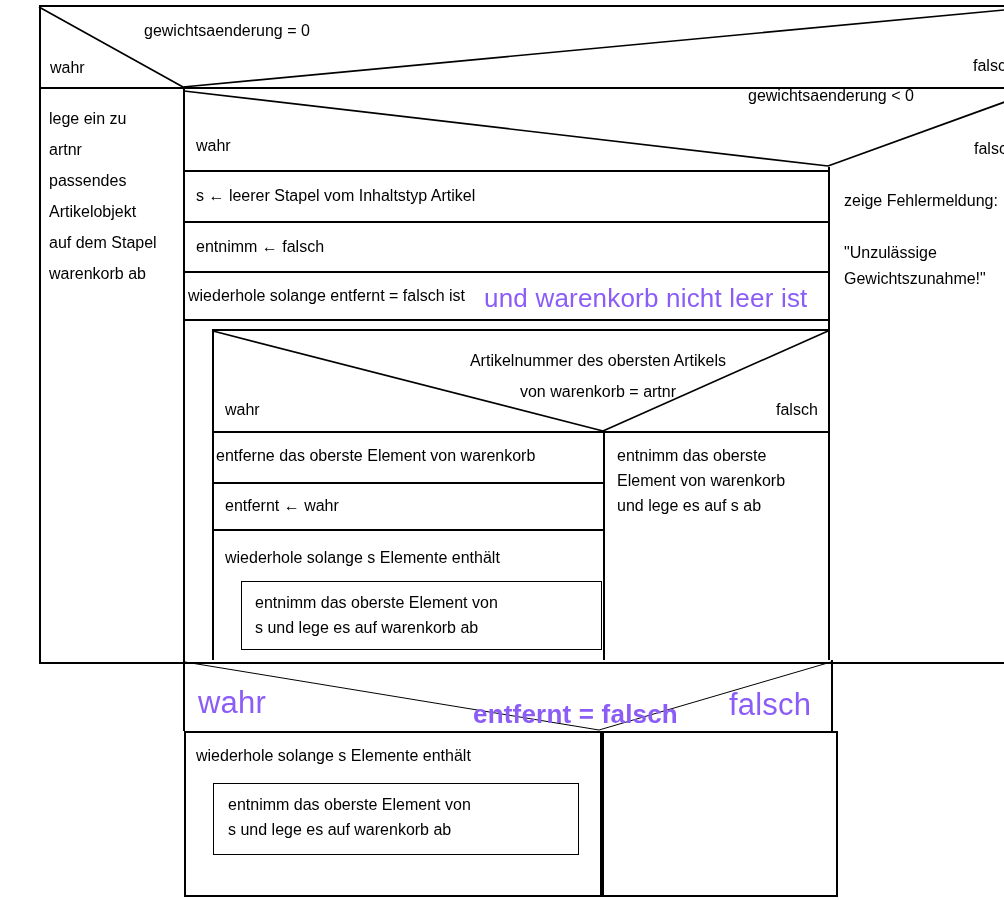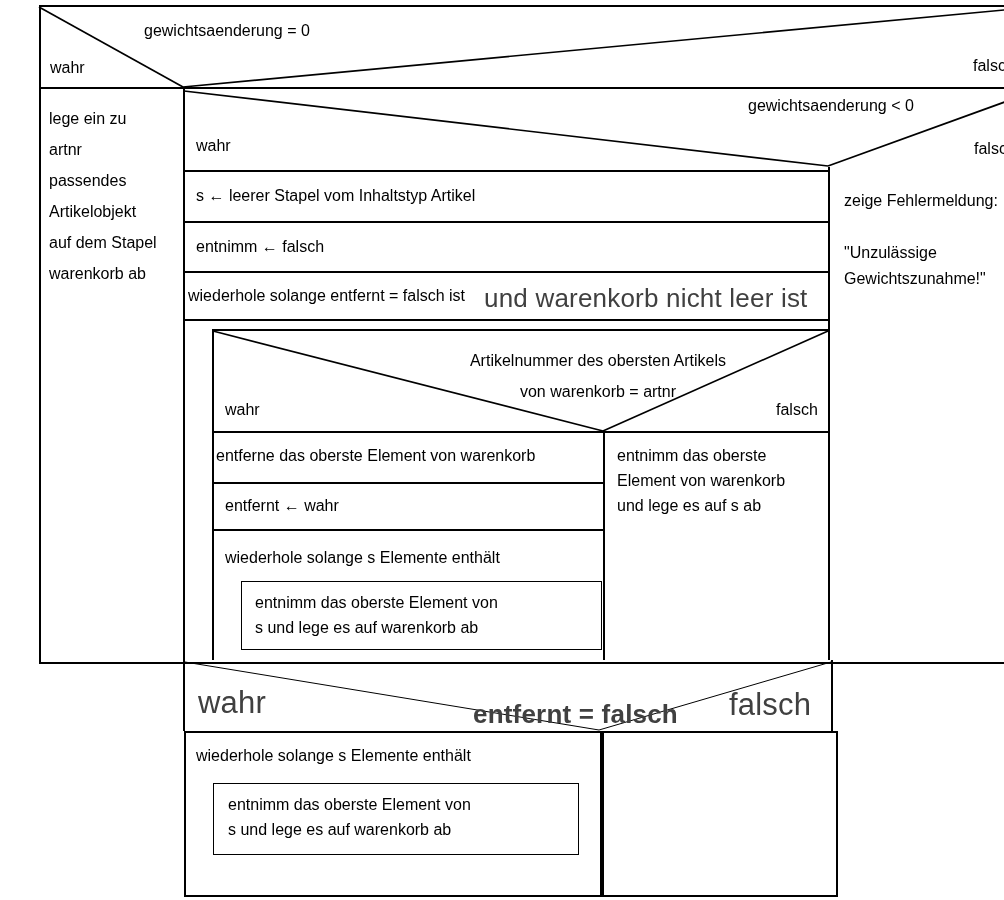--- a/index.html
+++ b/index.html
@@ -5,21 +5,21 @@
   html,body{margin:0;padding:0;background:#fff;}
   .canvas{position:relative;width:1004px;height:900px;background:#ffffff;
           font-family:"Liberation Sans",sans-serif;color:#000;overflow:hidden;margin-left:36px;}
   .ln{position:absolute;background:#000;}
   .bx{position:absolute;border:2px solid #000;background:transparent;}
   .t{position:absolute;font-size:16px;line-height:20px;white-space:pre-line;color:#000;}
   .mult{line-height:31px;}
   .lh25{line-height:25px;}
   .lh26{line-height:26px;}
   .ctr{text-align:center;}
-  .thin{font-weight:300;letter-spacing:0.2px;color:#404040;text-align:right;}
+  .thin{font-weight:300;letter-spacing:0.2px;color:#8b5cf6;text-align:right;}
   .big{font-size:26px;line-height:30px;}
   .bigger{font-size:31px;line-height:34px;}
   svg.diag{position:absolute;left:0;top:0;width:1004px;height:900px;pointer-events:none;}
 </style>
 </head>
 <body>
 
 <div class="canvas">
 
   <svg class="diag" viewBox="0 0 1004 900" xmlns="http://www.w3.org/2000/svg">
@@ -61,21 +61,21 @@
   <div class="t" style="left:14px;top:58px;">wahr</div>
   <div class="t" style="left:937px;top:56px;">falsch</div>
 
   <div class="t mult" style="left:13px;top:103px;width:130px;">lege ein zu
 artnr
 passendes
 Artikelobjekt
 auf dem Stapel
 warenkorb ab</div>
 
-  <div class="t" style="left:712px;top:96px;">gewichtsaenderung &lt; 0</div>
+  <div class="t" style="left:712px;top:86px;">gewichtsaenderung &lt; 0</div>
   <div class="t" style="left:160px;top:136px;">wahr</div>
   <div class="t" style="left:938px;top:139px;">falsch</div>
 
   <div class="t" style="left:160px;top:186px;">s ← leerer Stapel vom Inhaltstyp Artikel</div>
 
   <div class="t lh26" style="left:808px;top:188px;width:185px;">zeige Fehlermeldung:
 
 "Unzulässige
 Gewichtszunahme!"</div>
   <div class="t" style="left:160px;top:237px;">entnimm ← falsch</div>

